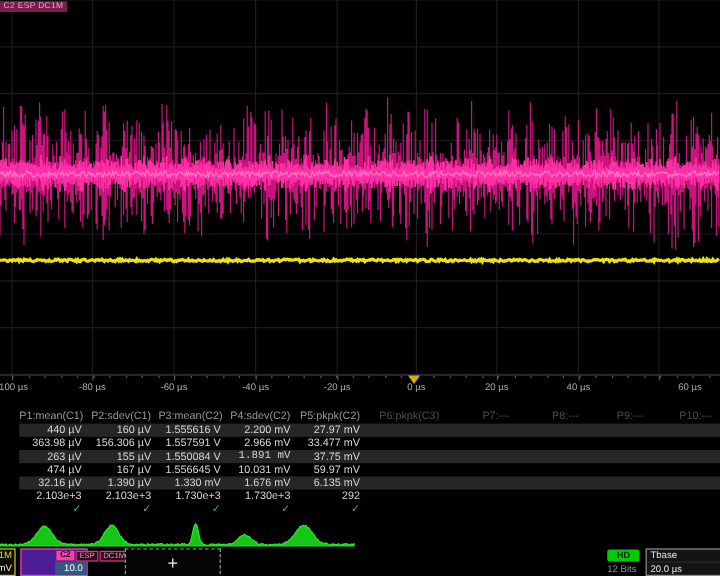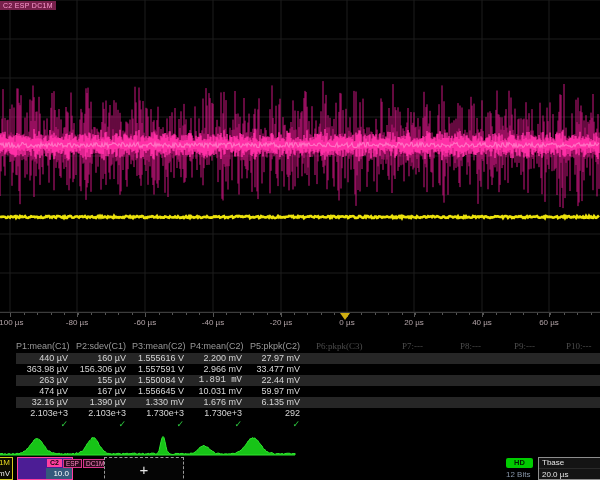--- a/index.html
+++ b/index.html
@@ -16,21 +16,21 @@
   .trig-marker{position:absolute;top:0;width:0;height:0;transform:translateX(-50%);
                border-left:5px solid transparent;border-right:5px solid transparent;border-top:7px solid #cfae10;}
   
   .mtable{position:absolute;left:16px;top:340px;width:600px;}
   .mrow{display:flex;height:11px;line-height:11px;font-size:9px;}
   .mrow.head{height:13px;line-height:13px;color:#8f8f8f;}
   .mrow.stripe{background:#262626;}
   .mcell{flex:0 0 auto;text-align:right;padding-right:6px;box-sizing:border-box;color:#d6d6d6;
          white-space:nowrap;overflow:hidden;}
   .mcell.hd{color:#999;}
-  .mcell.dim{color:#4c4c4c;text-align:left;padding-left:10px;font-family:Liberation Serif, serif;}
+  .mcell.dim{color:#4c4c4c;text-align:left;padding-left:10px;}
   .mcell.ok{color:#2ecc40;font-size:9px;}
   
   .hist{position:absolute;left:0;top:436px;width:600px;height:22px;}
   
   .bottombar{position:absolute;left:0;top:456px;width:600px;height:24px;background:#000;}
   .descbox{position:absolute;top:1px;height:23px;box-sizing:border-box;font-size:8px;}
   .c1box{left:-47px;width:60px;border:1px solid #d8ca1e;background:#0c0b00;color:#e8da20;}
   .c1box .r1{height:10px;line-height:10px;text-align:right;padding-right:2px;}
   .c1box .r2{height:11px;line-height:11px;text-align:right;padding-right:2px;color:#e8e8e8;}
   .c2box{left:17px;width:56px;border:1px solid #ff3fa0;background:#4c1d95;padding-left:28px;}
@@ -135,30 +135,30 @@
       <div class="axis-label" style="left: 213px;">-40 µs</div>
       <div class="tick" style="left: 281px; height: 4px;"></div>
       <div class="axis-label" style="left: 281px;">-20 µs</div>
       <div class="tick" style="left: 347px; height: 4px;"></div>
       <div class="axis-label" style="left: 347px;">0 µs</div>
       <div class="tick" style="left: 414px; height: 4px;"></div>
       <div class="axis-label" style="left: 414px;">20 µs</div>
       <div class="tick" style="left: 482px; height: 4px;"></div>
       <div class="axis-label" style="left: 482px;">40 µs</div>
       <div class="tick" style="left: 549px; height: 4px;"></div>
-      <div class="axis-label" style="left: 549px;">60 µs</div>
+      <div class="axis-label" style="left: 575px;">60 µs</div>
       <div class="trig-marker" style="left: 345px;"></div>
     </div>
 
   <div class="mtable" id="mtable">
       <div class="mrow head">
         <div class="mcell hd" style="width: 58px;">P1:mean(C1)</div>
         <div class="mcell hd" style="width: 58px;">P2:sdev(C1)</div>
         <div class="mcell hd" style="width: 58px;">P3:mean(C2)</div>
-        <div class="mcell hd" style="width: 58px;">P4:mean(C2)</div>
+        <div class="mcell hd" style="width: 58px;">P4:sdev(C2)</div>
         <div class="mcell hd" style="width: 58px;">P5:pkpk(C2)</div>
         <div class="mcell dim" style="width: 86px;">P6:pkpk(C3)</div>
         <div class="mcell dim" style="width: 58px;">P7:---</div>
         <div class="mcell dim" style="width: 54px;">P8:---</div>
         <div class="mcell dim" style="width: 52px;">P9:---</div>
         <div class="mcell dim" style="width: 52px;">P10:---</div>
       </div>
       <div class="mrow stripe">
         <div class="mcell" style="width: 58px;">440 µV</div>
         <div class="mcell" style="width: 58px;">160 µV</div>
@@ -171,21 +171,21 @@
         <div class="mcell" style="width: 58px;">156.306 µV</div>
         <div class="mcell" style="width: 58px;">1.557591 V</div>
         <div class="mcell" style="width: 58px;">2.966 mV</div>
         <div class="mcell" style="width: 58px;">33.477 mV</div>
       </div>
       <div class="mrow stripe">
         <div class="mcell" style="width: 58px;">263 µV</div>
         <div class="mcell" style="width: 58px;">155 µV</div>
         <div class="mcell" style="width: 58px;">1.550084 V</div>
         <div class="mcell" style="width: 58px; font-family: Liberation Mono, monospace;">1.891 mV</div>
-        <div class="mcell" style="width: 58px;">22.44 mV</div>
+        <div class="mcell" style="width: 58px;">37.75 mV</div>
       </div>
       <div class="mrow">
         <div class="mcell" style="width: 58px;">474 µV</div>
         <div class="mcell" style="width: 58px;">167 µV</div>
         <div class="mcell" style="width: 58px;">1.556645 V</div>
         <div class="mcell" style="width: 58px;">10.031 mV</div>
         <div class="mcell" style="width: 58px;">59.97 mV</div>
       </div>
       <div class="mrow stripe">
         <div class="mcell" style="width: 58px;">32.16 µV</div>

